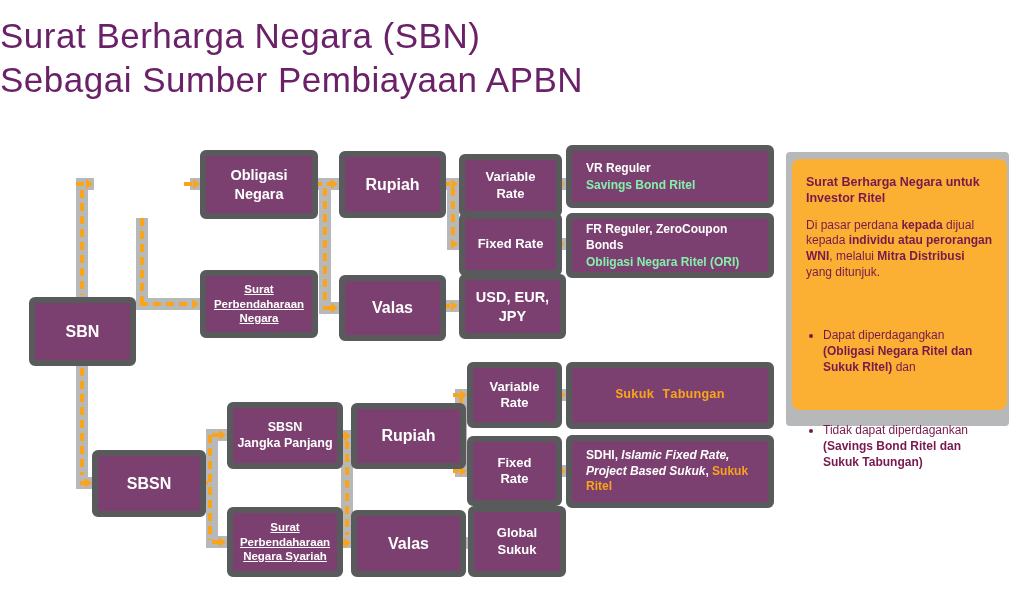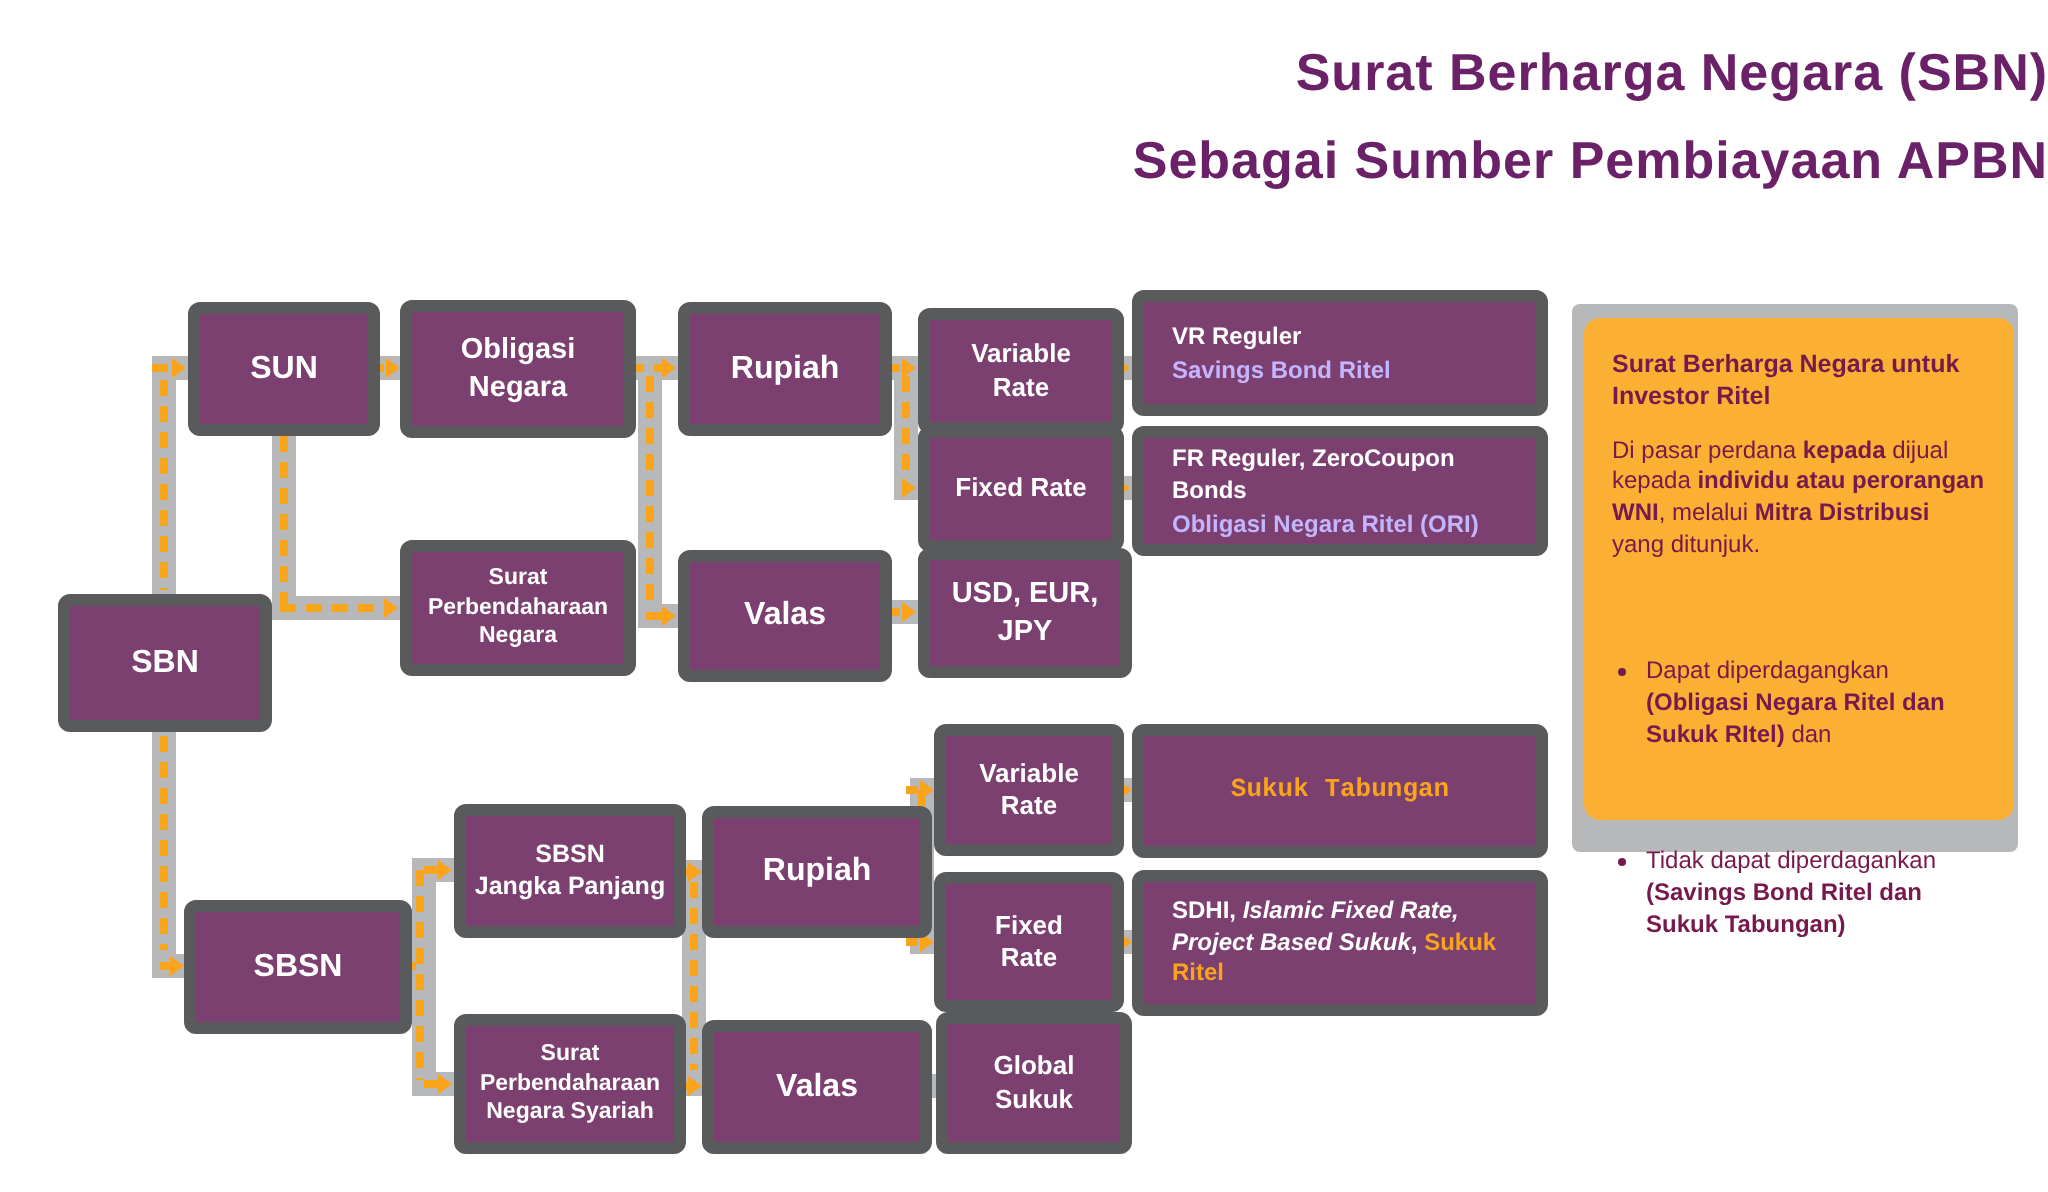--- a/index.html
+++ b/index.html
@@ -1,36 +1,36 @@
 <!DOCTYPE html>
 <html><head>
 <meta charset="utf-8">
 <style>
   html,body{margin:0;padding:0;background:#fff;}
   .canvas{position:relative;width:1024px;height:596px;background:#ffffff;overflow:hidden;
           font-family:"Liberation Sans",sans-serif;}
-  .title{position:absolute;top:14px;left:0;width:100%;text-align:right;margin:0;
-         color:#6B2167;font-size:26px;line-height:44px;font-weight:bold;letter-spacing:.5px;}
+  .title{position:absolute;top:14px;left:0;width:100%;text-align:left;margin:0;
+         color:#6B2167;font-size:35px;line-height:44px;font-weight:normal;letter-spacing:.5px;}
   .title span{display:block;}
 
   
   .g{position:absolute;background:#B7B8BA;}
   .dh{position:absolute;height:4px;background:repeating-linear-gradient(90deg,#F9A41B 0 8px,transparent 8px 13px);}
   .dv{position:absolute;width:4px;background:repeating-linear-gradient(180deg,#F9A41B 0 8px,transparent 8px 13px);}
   .ar{position:absolute;width:0;height:0;border-top:5px solid transparent;border-bottom:5px solid transparent;border-left:7px solid #F9A41B;}
 
   
   .node{position:absolute;box-sizing:border-box;background:#7B3F70;border:6px solid #595A5C;border-radius:6px;
         color:#fff;font-weight:bold;display:flex;flex-direction:column;align-items:center;justify-content:center;
         text-align:center;}
   .lbl{white-space:pre-line;line-height:1.25;}
-  .big{font-size:16px;} .fs15{font-size:14.5px;} .fs13{font-size:13px;} .sm{font-size:11.5px;} .sm2{font-size:12.5px;}
+  .big{font-size:16px;} .fs15{font-size:14.5px;} .fs13{font-size:13px;} .sm{font-size:11.5px;text-decoration:underline;} .sm2{font-size:12.5px;}
   .leftbox{align-items:flex-start;text-align:left;padding:0 6px 0 14px;}
   .two .l1{display:block;font-size:12px;line-height:1.35;}
-  .two .l2{display:block;font-size:12px;line-height:1.35;color:#c4b5fd;}
+  .two .l2{display:block;font-size:12px;line-height:1.35;color:#86efac;}
   .orangetxt{color:#F9A41B;font-family:Liberation Mono, monospace;}
   .rich{font-size:12px;line-height:1.3;}
   .si{font-style:italic;} .so{color:#F9A41B;} .sb{font-weight:bold;}
 
   
   .panel-back{position:absolute;background:#B7B8BA;border-radius:4px;}
   .panel{position:absolute;box-sizing:border-box;background:#FBB033;border-radius:8px;color:#78194D;
          font-size:12px;line-height:1.33;padding:15px 14px;}
   .panel h2{font-size:12.5px;margin:0 0 11px;line-height:1.3;}
   .panel p{margin:0 0 11px;}
@@ -120,23 +120,20 @@
   <div class="dh" style="left:554px;top:393px;width:5px"></div>
   <div class="ar" style="left:559px;top:390px"></div>
   <div class="dh" style="left:554px;top:469px;width:5px"></div>
   <div class="ar" style="left:559px;top:466px"></div>
   <div class="dh" style="left:452px;top:541px;width:6px"></div>
   <div class="ar" style="left:459px;top:538px"></div>
 
   <div class="node big" style="left:29px;top:297px;width:107px;height:69px">
     <span class="lbl">SBN</span>
     </div>
-  <div class="node big" style="left:94px;top:151px;width:96px;height:67px">
-    <span class="lbl">SUN</span>
-    </div>
   <div class="node fs15" style="left:200px;top:150px;width:118px;height:69px">
     <span class="lbl">Obligasi
 Negara</span>
     </div>
   <div class="node sm" style="left:200px;top:270px;width:118px;height:68px">
     <span class="lbl">Surat
 Perbendaharaan
 Negara</span>
     </div>
   <div class="node big" style="left:339px;top:151px;width:107px;height:67px">

